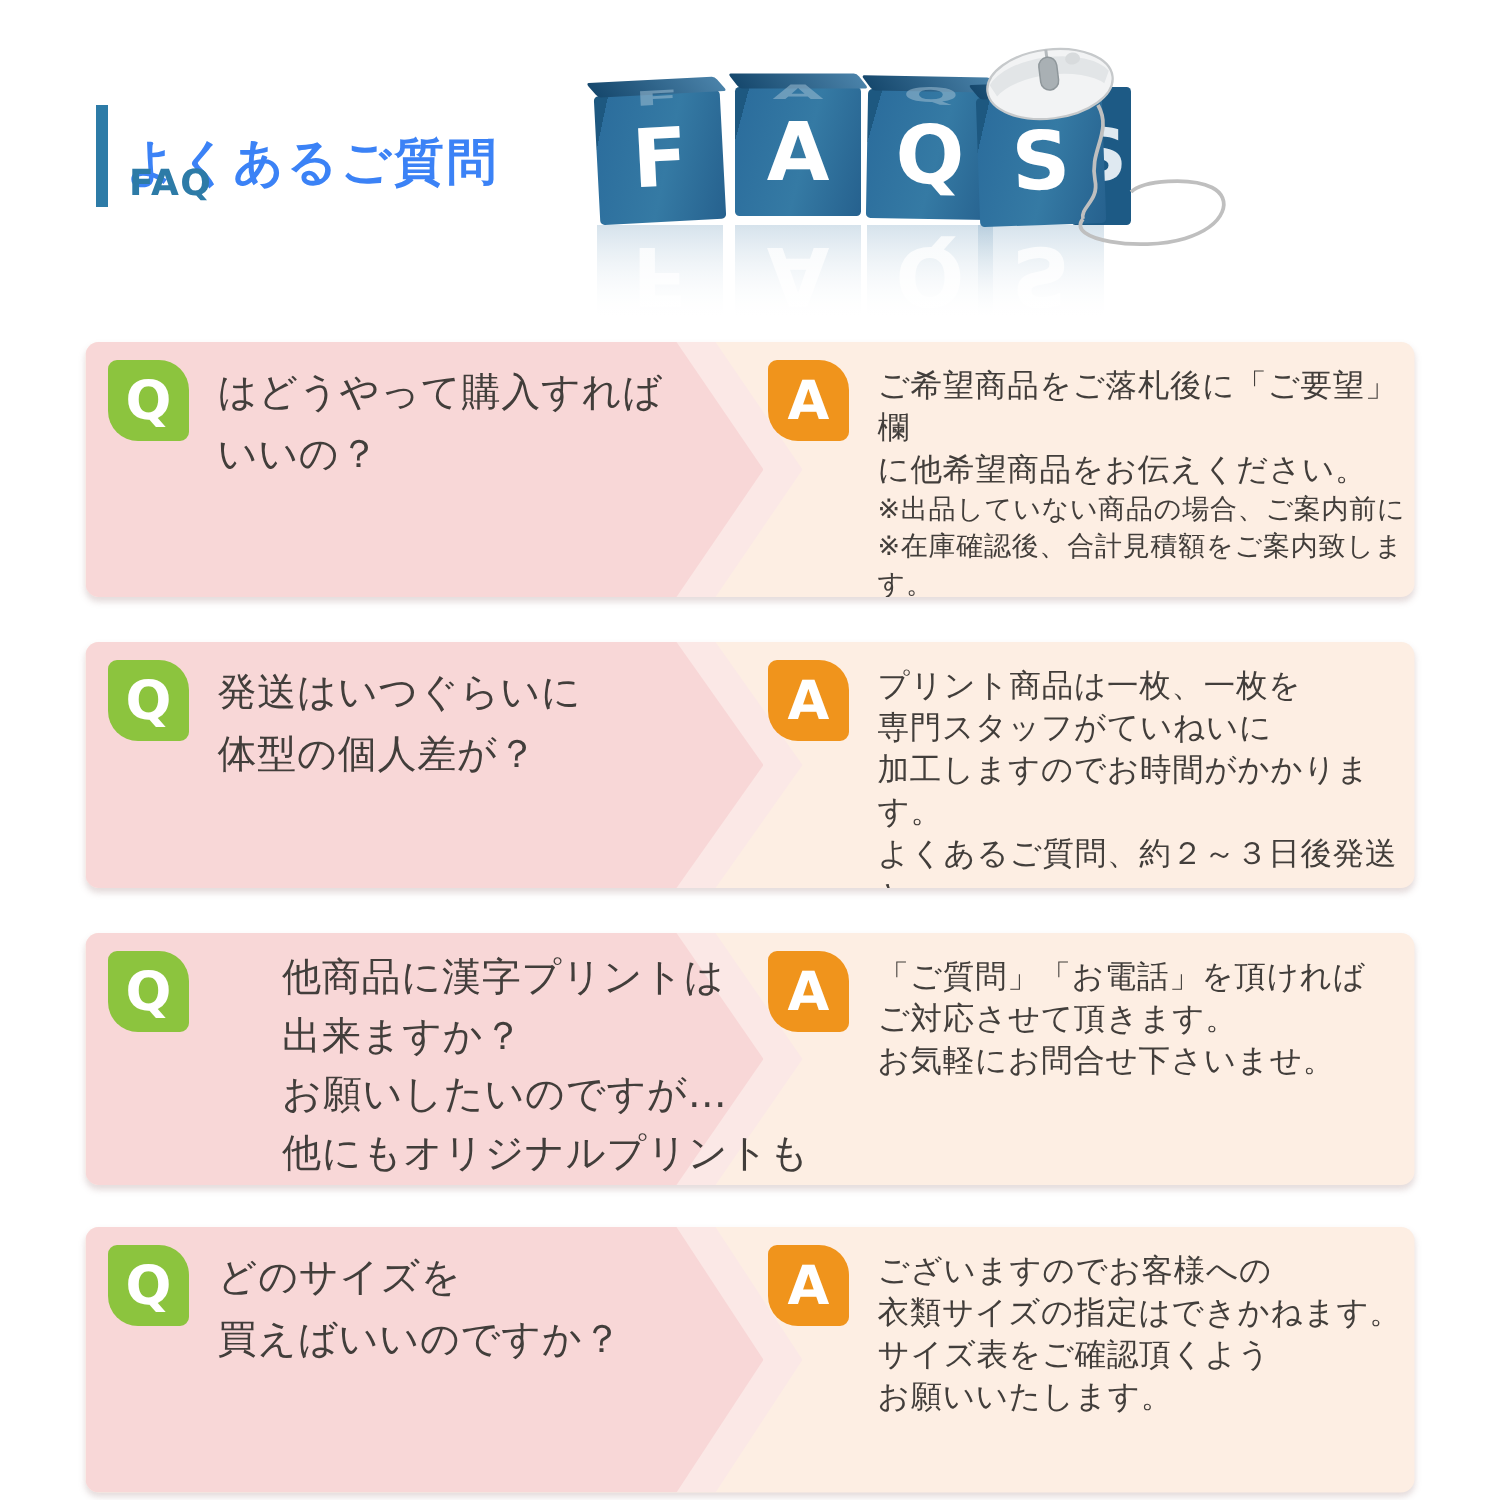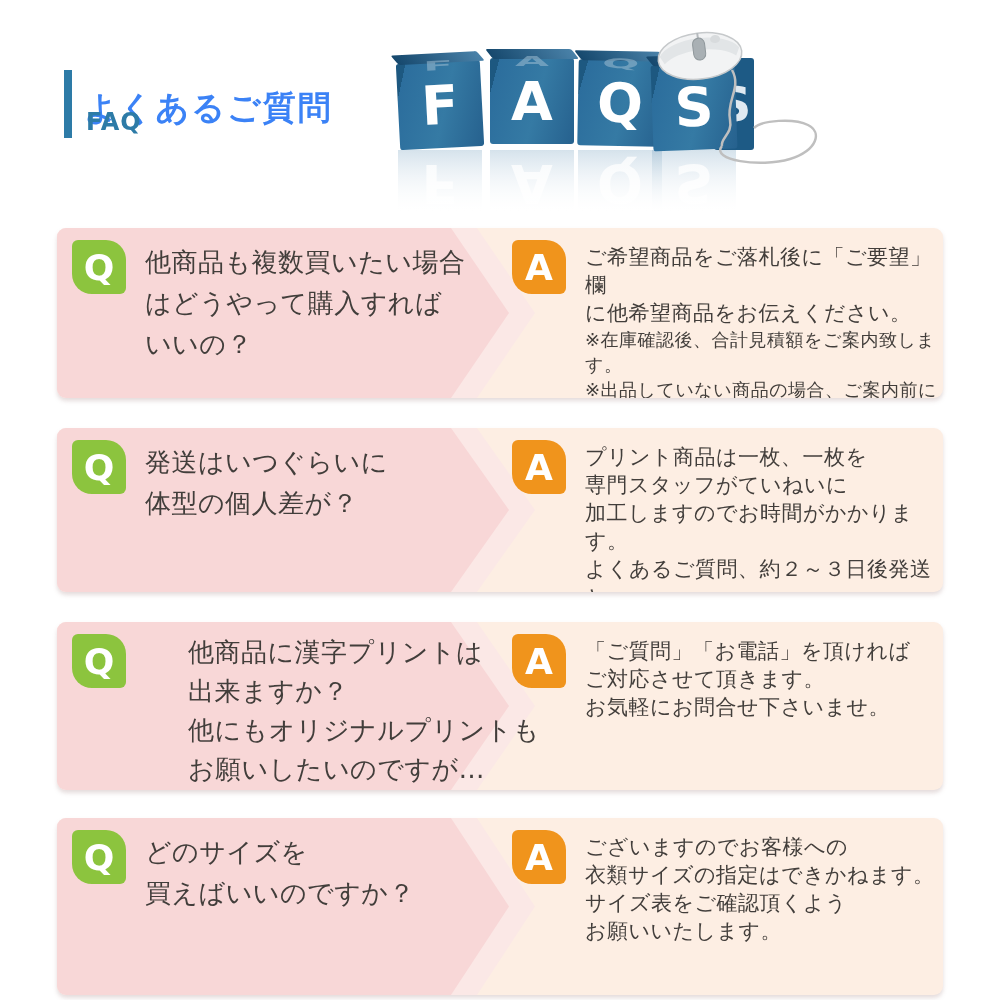--- a/index.html
+++ b/index.html
@@ -132,32 +132,31 @@
     </svg>
   </div>
 
   <section class="faq-row row-1">
     <div class="chev-echo"></div>
     <div class="chev-main"></div>
     <div class="badge q-badge">
         <span>Q</span>
       </div>
     <div class="q-text">
-      <div>他商品も複数買いたい場合</div>
         <div>はどうやって購入すれば</div>
         <div>いいの？</div>
     </div>
     <div class="badge a-badge">
         <span>A</span>
       </div>
     <div class="a-text">
       <div>ご希望商品をご落札後に「ご要望」欄</div>
         <div>に他希望商品をお伝えください。</div>
+      <div class="note">※出品していない商品の場合、ご案内前に</div>
       <div class="note">※在庫確認後、合計見積額をご案内致します。</div>
-      <div class="note">※出品していない商品の場合、ご案内前に</div>
 
     </div>
   </section>
 
   <section class="faq-row row-2">
     <div class="chev-echo"></div>
     <div class="chev-main"></div>
     <div class="badge q-badge">
         <span>Q</span>
       </div>
@@ -179,22 +178,22 @@
 
   <section class="faq-row row-3">
     <div class="chev-echo"></div>
     <div class="chev-main"></div>
     <div class="badge q-badge">
         <span>Q</span>
       </div>
     <div class="q-text">
       <div>他商品に漢字プリントは</div>
         <div>出来ますか？</div>
-      <div>他にもオリジナルプリントも</div>
-        <div>お願いしたいのですが…</div>
+      <div>お願いしたいのですが…</div>
+        <div>他にもオリジナルプリントも</div>
     </div>
     <div class="badge a-badge">
         <span>A</span>
       </div>
     <div class="a-text">
       <div>「ご質問」「お電話」を頂ければ</div>
         <div>ご対応させて頂きます。</div>
         <div>お気軽にお問合せ下さいませ。</div>
     </div>
   </section>

